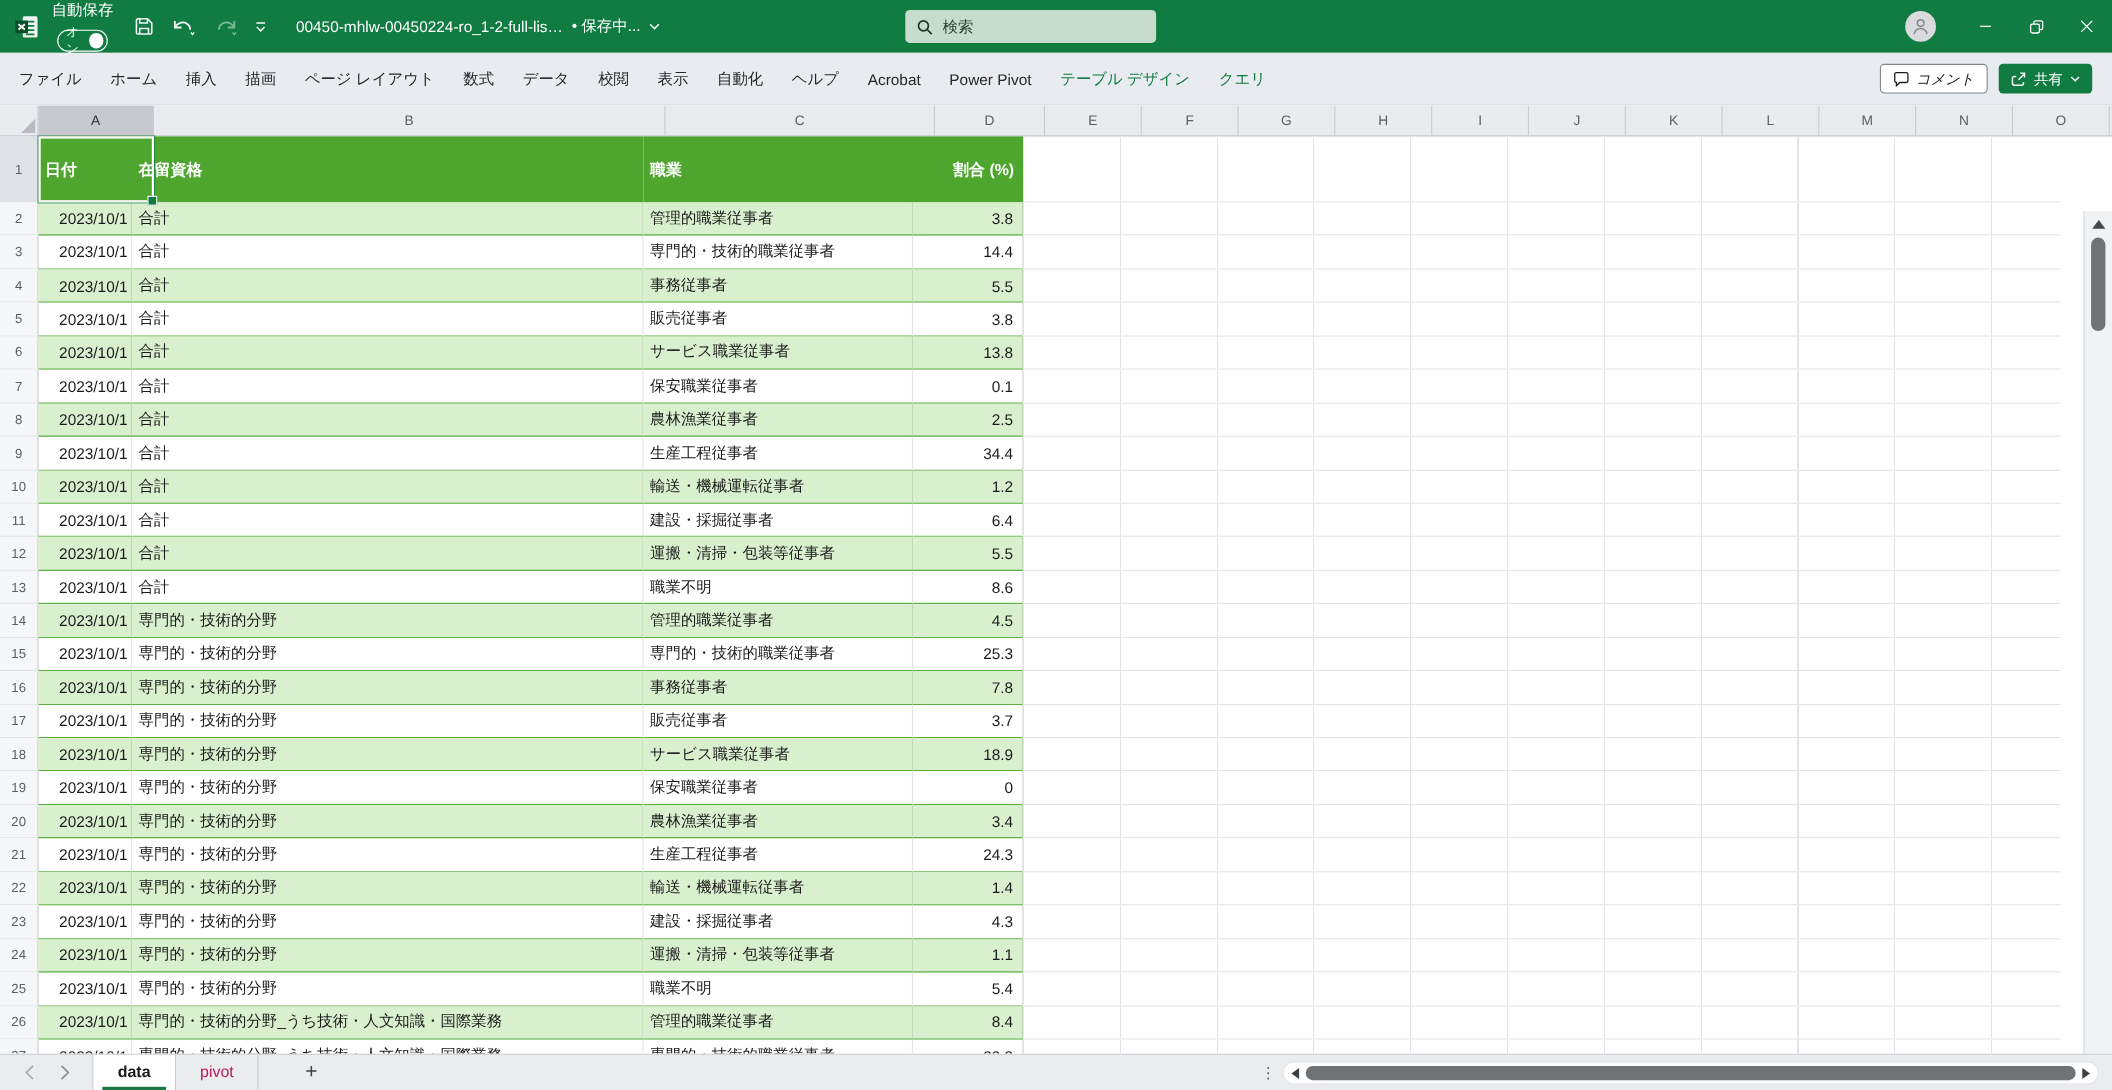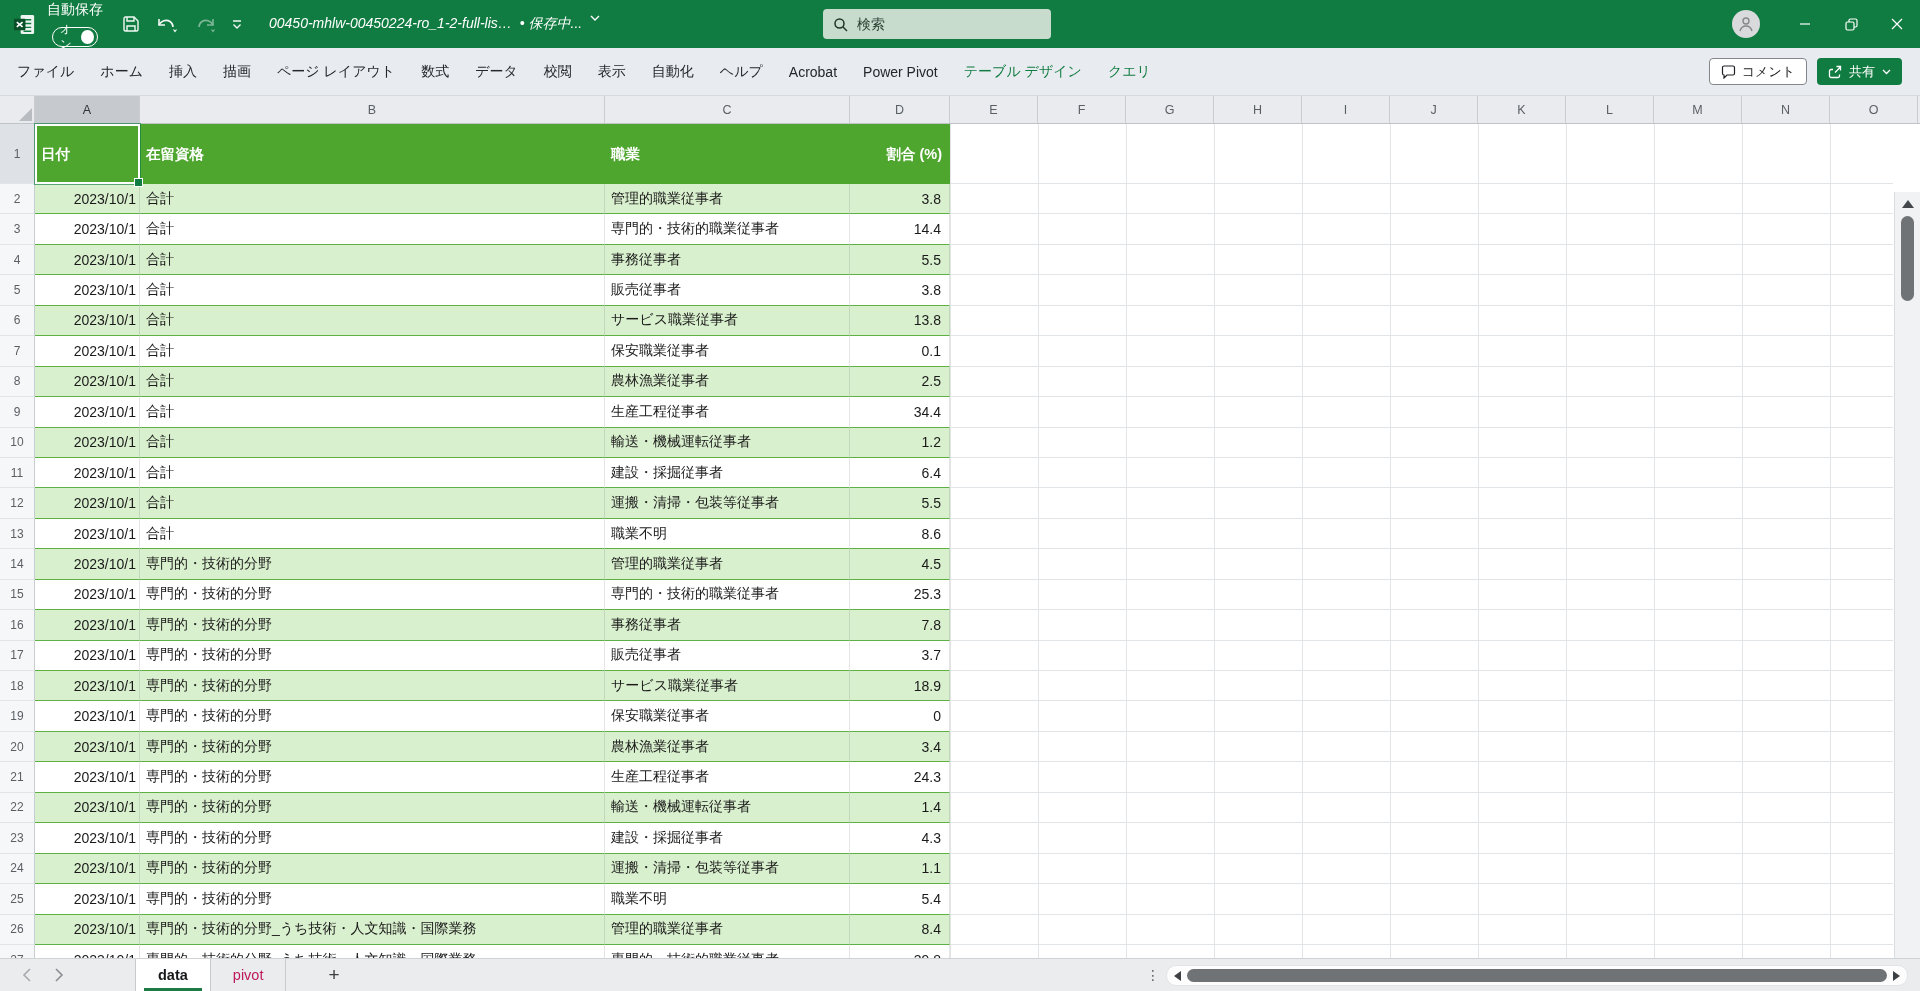--- a/index.html
+++ b/index.html
@@ -16,37 +16,37 @@
   
   .titlebar{position:relative;height:48px;background:var(--brand);display:flex;align-items:center;color:#fff;}
   .app-icon{margin:0 10px 0 12px;display:flex;align-items:center;}
   .autosave{display:flex;align-items:center;font-size:14px;gap:8px;flex-direction:column;}
   .toggle{width:46px;height:20px;border:1.5px solid #fff;border-radius:10px;display:flex;align-items:center;justify-content:space-between;padding:0 3px 0 7px;}
   .toggle .t-label{font-size:11.5px;color:#fff;}
   .toggle .knob{width:14px;height:14px;background:#fff;border-radius:50%;}
   .qat{display:flex;align-items:center;gap:14px;margin-left:18px;}
   .qat .icon-btn{display:flex;align-items:center;gap:2px;opacity:.95;cursor:default;}
   .qat .disabled{opacity:.45;}
-  .doc-title{margin-left:26px;font-size:14px;display:flex;gap:8px;white-space:nowrap;font-style:italic;}
+  .doc-title{margin-left:26px;font-size:14px;display:flex;align-items:center;gap:8px;white-space:nowrap;}
   .searchbox{position:absolute;left:823px;top:9px;width:228px;height:30px;background:#C8DCCE;border-radius:4px;
      display:flex;align-items:center;padding:0 10px;gap:9px;}
   .searchbox input{border:none;background:transparent;outline:none;font-size:14px;color:#000000;width:170px;
      font-family:"Liberation Sans","DejaVu Sans",sans-serif;}
   .searchbox input::placeholder{color:#1d3527;opacity:.95;}
   .tb-right{position:absolute;right:0;top:0;height:48px;display:flex;align-items:center;}
   .avatar{width:28px;height:28px;border-radius:50%;background:#D8DADC;display:flex;align-items:center;justify-content:center;margin-right:22px;}
   .winbtn{width:46px;height:48px;display:flex;align-items:center;justify-content:center;color:#fff;font-size:15px;}
   
   .tabrow{position:relative;height:48px;background:#E8EBEF;border-bottom:1px solid #D7DADD;display:flex;align-items:center;}
   .rtabs{display:flex;align-items:center;margin-left:4px;}
   .rtab{padding:0 13px;font-size:14px;color:#23272B;height:34px;display:flex;align-items:center;cursor:default;white-space:nowrap;}
   .rtab.ctx{color:var(--brand);text-align:center;}
   .tabrow-right{position:absolute;right:18px;top:10px;display:flex;gap:10px;}
   .btn-comments{height:27px;padding:0 11px;background:#fff;border:1px solid #83878B;border-radius:4px;
-     font-size:13px;color:#202124;display:flex;align-items:center;gap:6px;}
+     font-size:13px;color:#202124;display:flex;align-items:center;gap:6px;font-style:italic;}
   .btn-share{height:27px;padding:0 11px;background:var(--brand);border-radius:4px;font-size:13px;color:#fff;
      display:flex;align-items:center;gap:7px;}
   
   .sheet{position:relative;height:862px;background:#fff;overflow:hidden;}
   .colhead{display:flex;height:28px;background:#E9EBEE;border-bottom:1px solid #BFC4C8;}
   .corner{width:35px;height:100%;position:relative;border-right:1px solid #C9CDD1;}
   .corner:after{content:"";position:absolute;right:2px;bottom:2px;border-left:13px solid transparent;border-bottom:13px solid #B9BDC2;}
   .ch{height:100%;display:flex;align-items:center;justify-content:center;font-size:12.5px;color:#5A5F64;
       border-right:1px solid #C9CDD1;flex-shrink:0;}
   .ch.sel{background:#C6CACF;color:#303436;}
@@ -54,37 +54,37 @@
   .row{display:flex;width:1893px;}
   .rownum{width:35px;flex-shrink:0;background:#F6F7F8;border-right:1px solid #C9CDD1;border-bottom:1px solid #E2E5E8;
       display:flex;align-items:center;justify-content:center;font-size:12px;color:#5A5F64;}
   .rownum.sel{background:#DEE2E6;}
   .hdr-row{height:60px;}
   .hdr-cell{background:var(--tblhead);color:#fff;font-weight:700;font-size:14.5px;display:flex;align-items:center;flex-shrink:0;}
   .r{height:30.45px;}
   .cell{flex-shrink:0;display:flex;align-items:center;font-size:14px;color:#1a1a1a;
       border-bottom:1px solid var(--rowline);border-right:1px solid rgba(0,0,0,.10);overflow:hidden;white-space:nowrap;}
   .band .cell{background:var(--band);}
-  .cA{width:105px;justify-content:flex-end;padding-right:3px;}
+  .cA{width:85px;justify-content:flex-end;padding-right:3px;}
   .cB{width:465px;padding-left:6px;}
   .cC{width:245px;padding-left:6px;}
   .cD{width:100px;justify-content:flex-end;padding-right:8px;}
   .empty{width:943px;flex-shrink:0;border-bottom:1px solid var(--grid);
       background:repeating-linear-gradient(to right,var(--grid) 0 1px,transparent 1px 88px);}
   .selbox{position:absolute;left:35px;top:28px;width:105px;height:60px;border:2px solid #fff;
       box-shadow:0 0 0 1px rgba(16,124,65,.65);pointer-events:none;}
   .selbox:after{content:"";position:absolute;right:-5px;bottom:-5px;width:7px;height:7px;background:var(--brand);border:1.5px solid #fff;}
   
   .vscroll{position:absolute;right:0;top:96px;width:26px;height:862px;background:#F1F2F4;border-left:1px solid #DADDE0;}
   .tri-up{position:absolute;left:7px;top:8px;border-left:6px solid transparent;border-right:6px solid transparent;border-bottom:8px solid #44484C;}
   .vthumb{position:absolute;left:6px;top:24px;width:13px;height:85px;background:#6F7376;border-radius:7px;}
   
   .sheetbar{position:relative;height:33px;background:#EAECEE;border-top:1px solid #D0D3D6;display:flex;align-items:stretch;}
   .navarrows{display:flex;align-items:center;gap:24px;margin:0 0 0 22px;color:#9AA0A5;font-size:17px;}
-  .stabs{display:flex;margin-left:71px;align-items:stretch;}
+  .stabs{display:flex;margin-left:20px;align-items:stretch;}
   .stab{padding:0 22px;display:flex;align-items:center;font-size:14.5px;color:#be185d;border-right:1px solid #C8CBCE;position:relative;}
   .stab:first-child{border-left:1px solid #C8CBCE;}
   .stab.active{background:#fff;color:#17181A;font-weight:600;}
   .stab.active:after{content:"";position:absolute;left:8px;right:8px;bottom:0;height:3px;background:#1E7A44;}
   .addsheet{display:flex;align-items:center;margin-left:42px;color:#3C4043;font-size:19px;}
   .kebab{position:absolute;left:1146px;top:0;bottom:0;display:flex;align-items:center;color:#5F6368;font-size:14px;letter-spacing:0;}
   .hscroll{position:absolute;left:1166px;top:6px;width:742px;height:21px;background:#FDFDFE;border:1px solid #E2E4E7;border-radius:10px;
       display:flex;align-items:center;padding:0 7px;gap:6px;}
   .h-left{border-top:5px solid transparent;border-bottom:5px solid transparent;border-right:7px solid #3C4043;}
   .h-right{border-top:5px solid transparent;border-bottom:5px solid transparent;border-left:7px solid #3C4043;}

